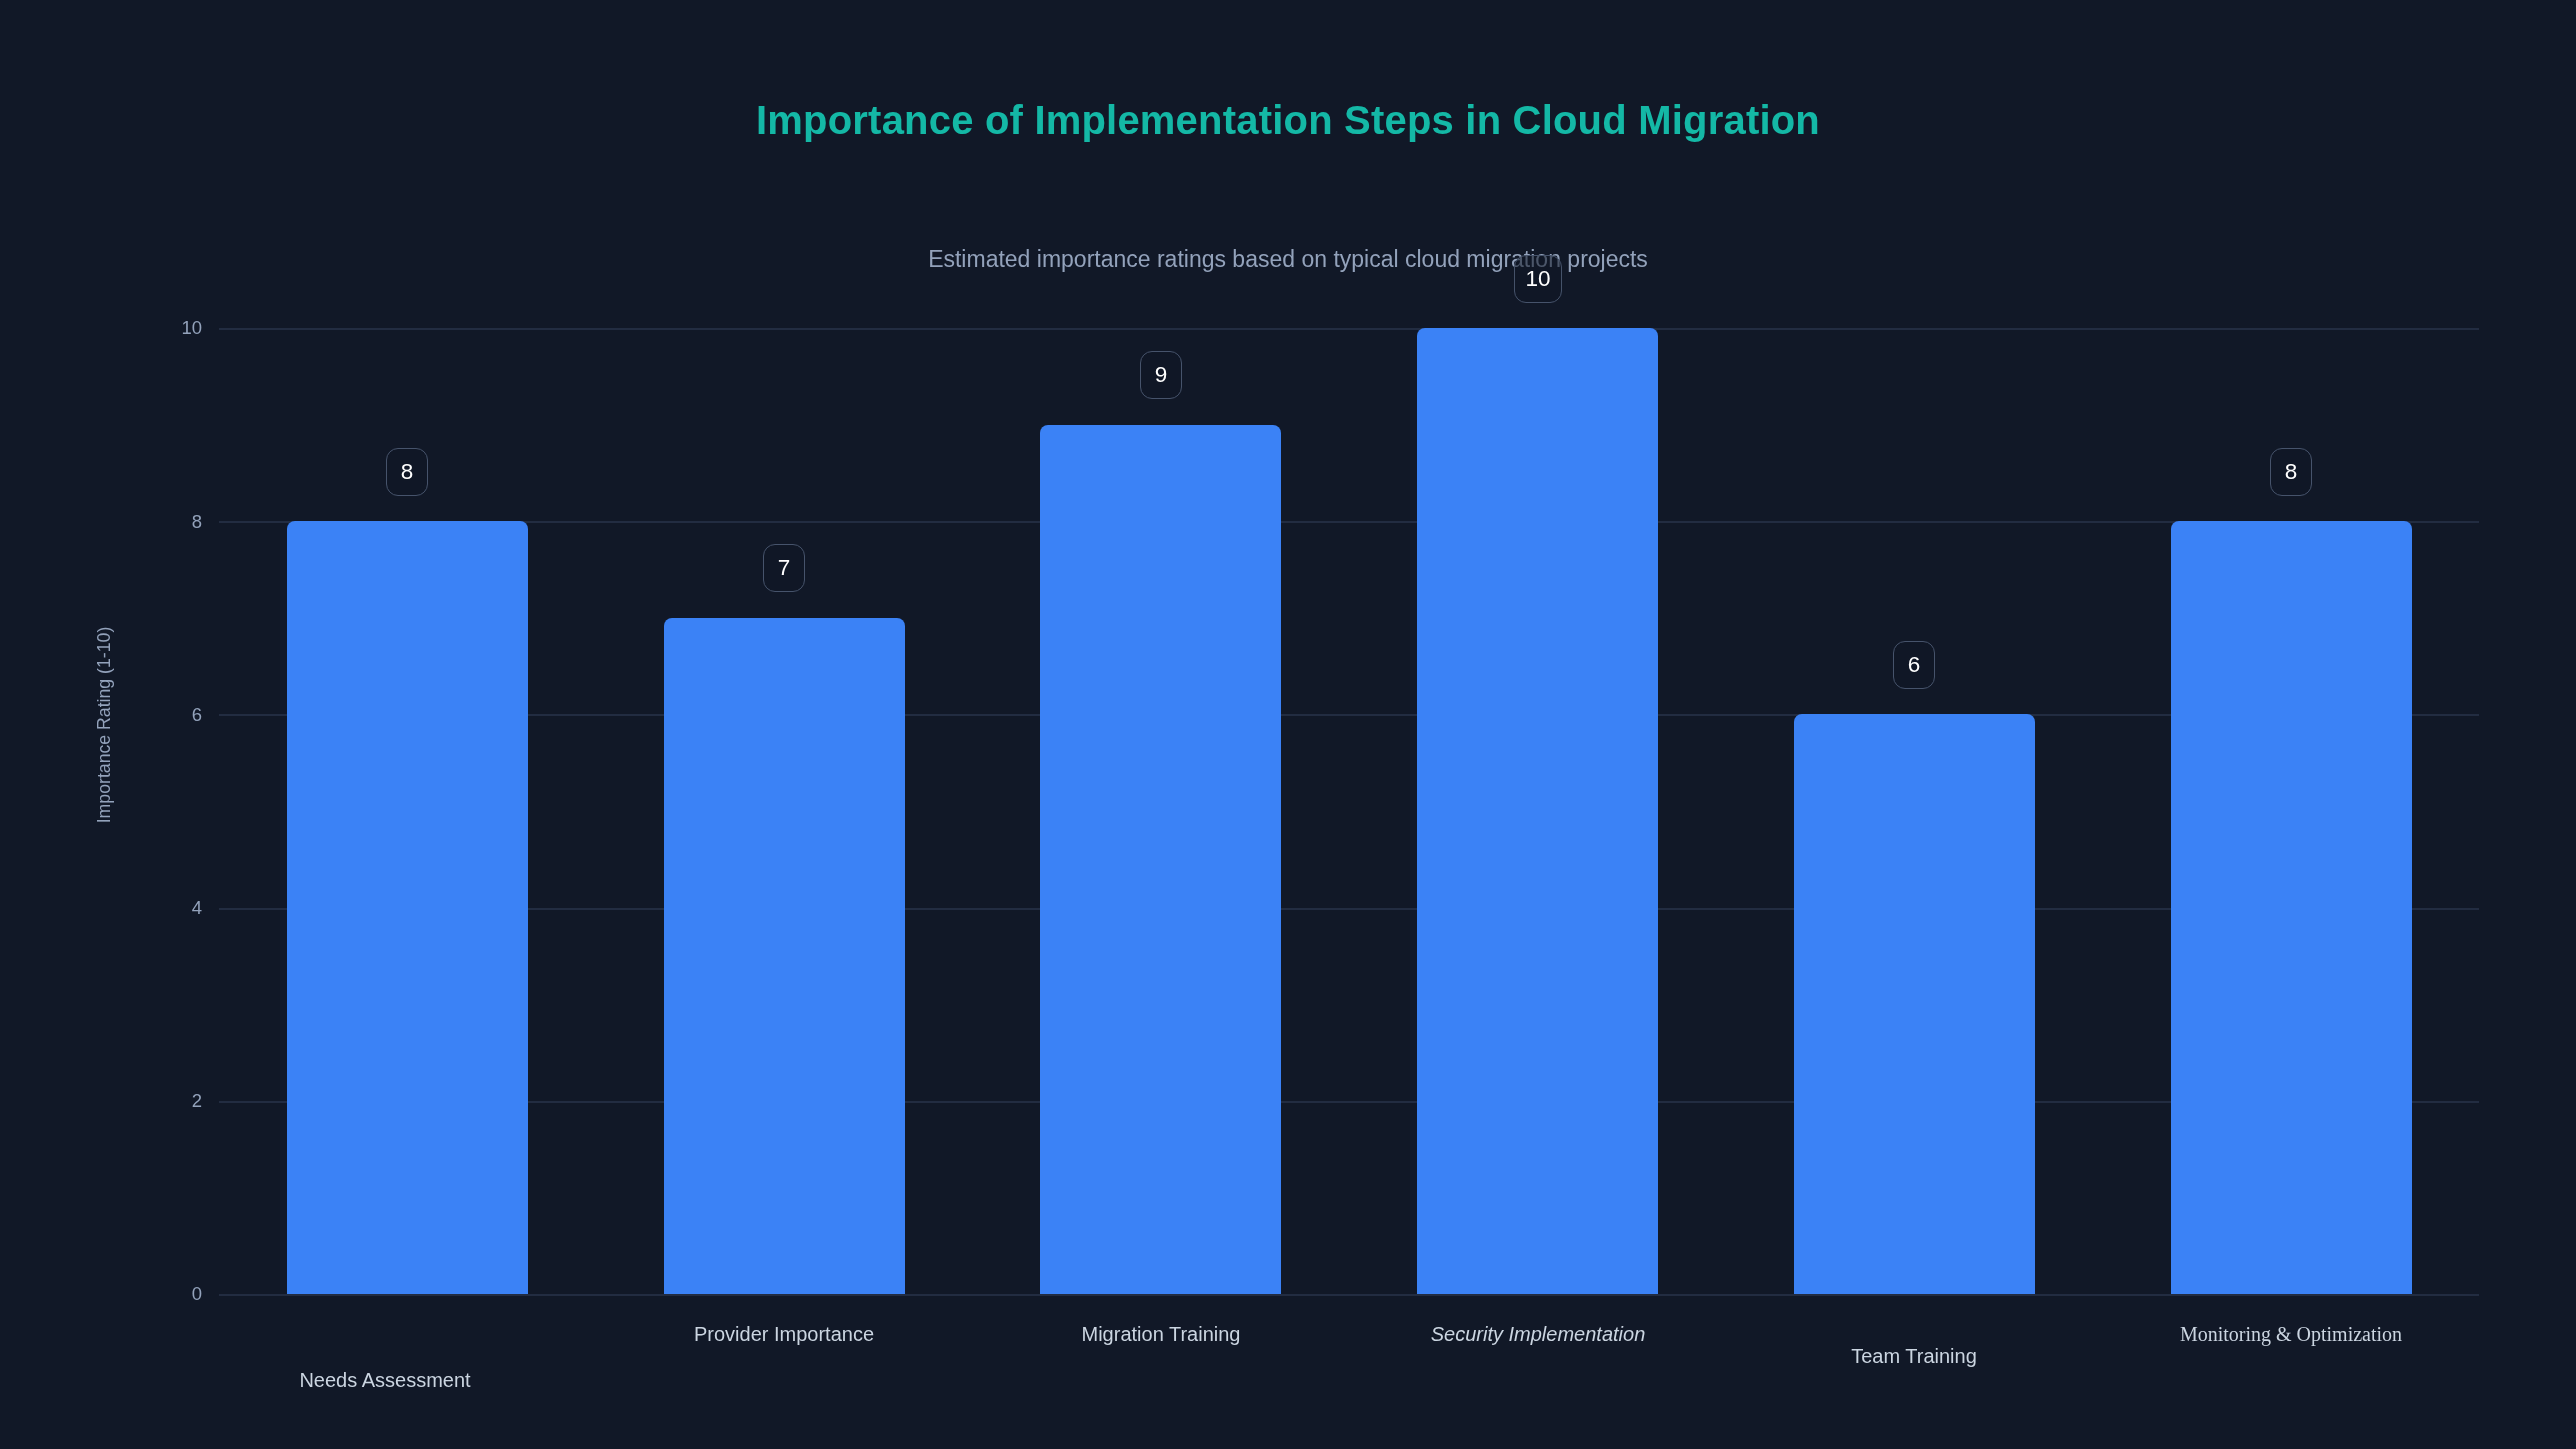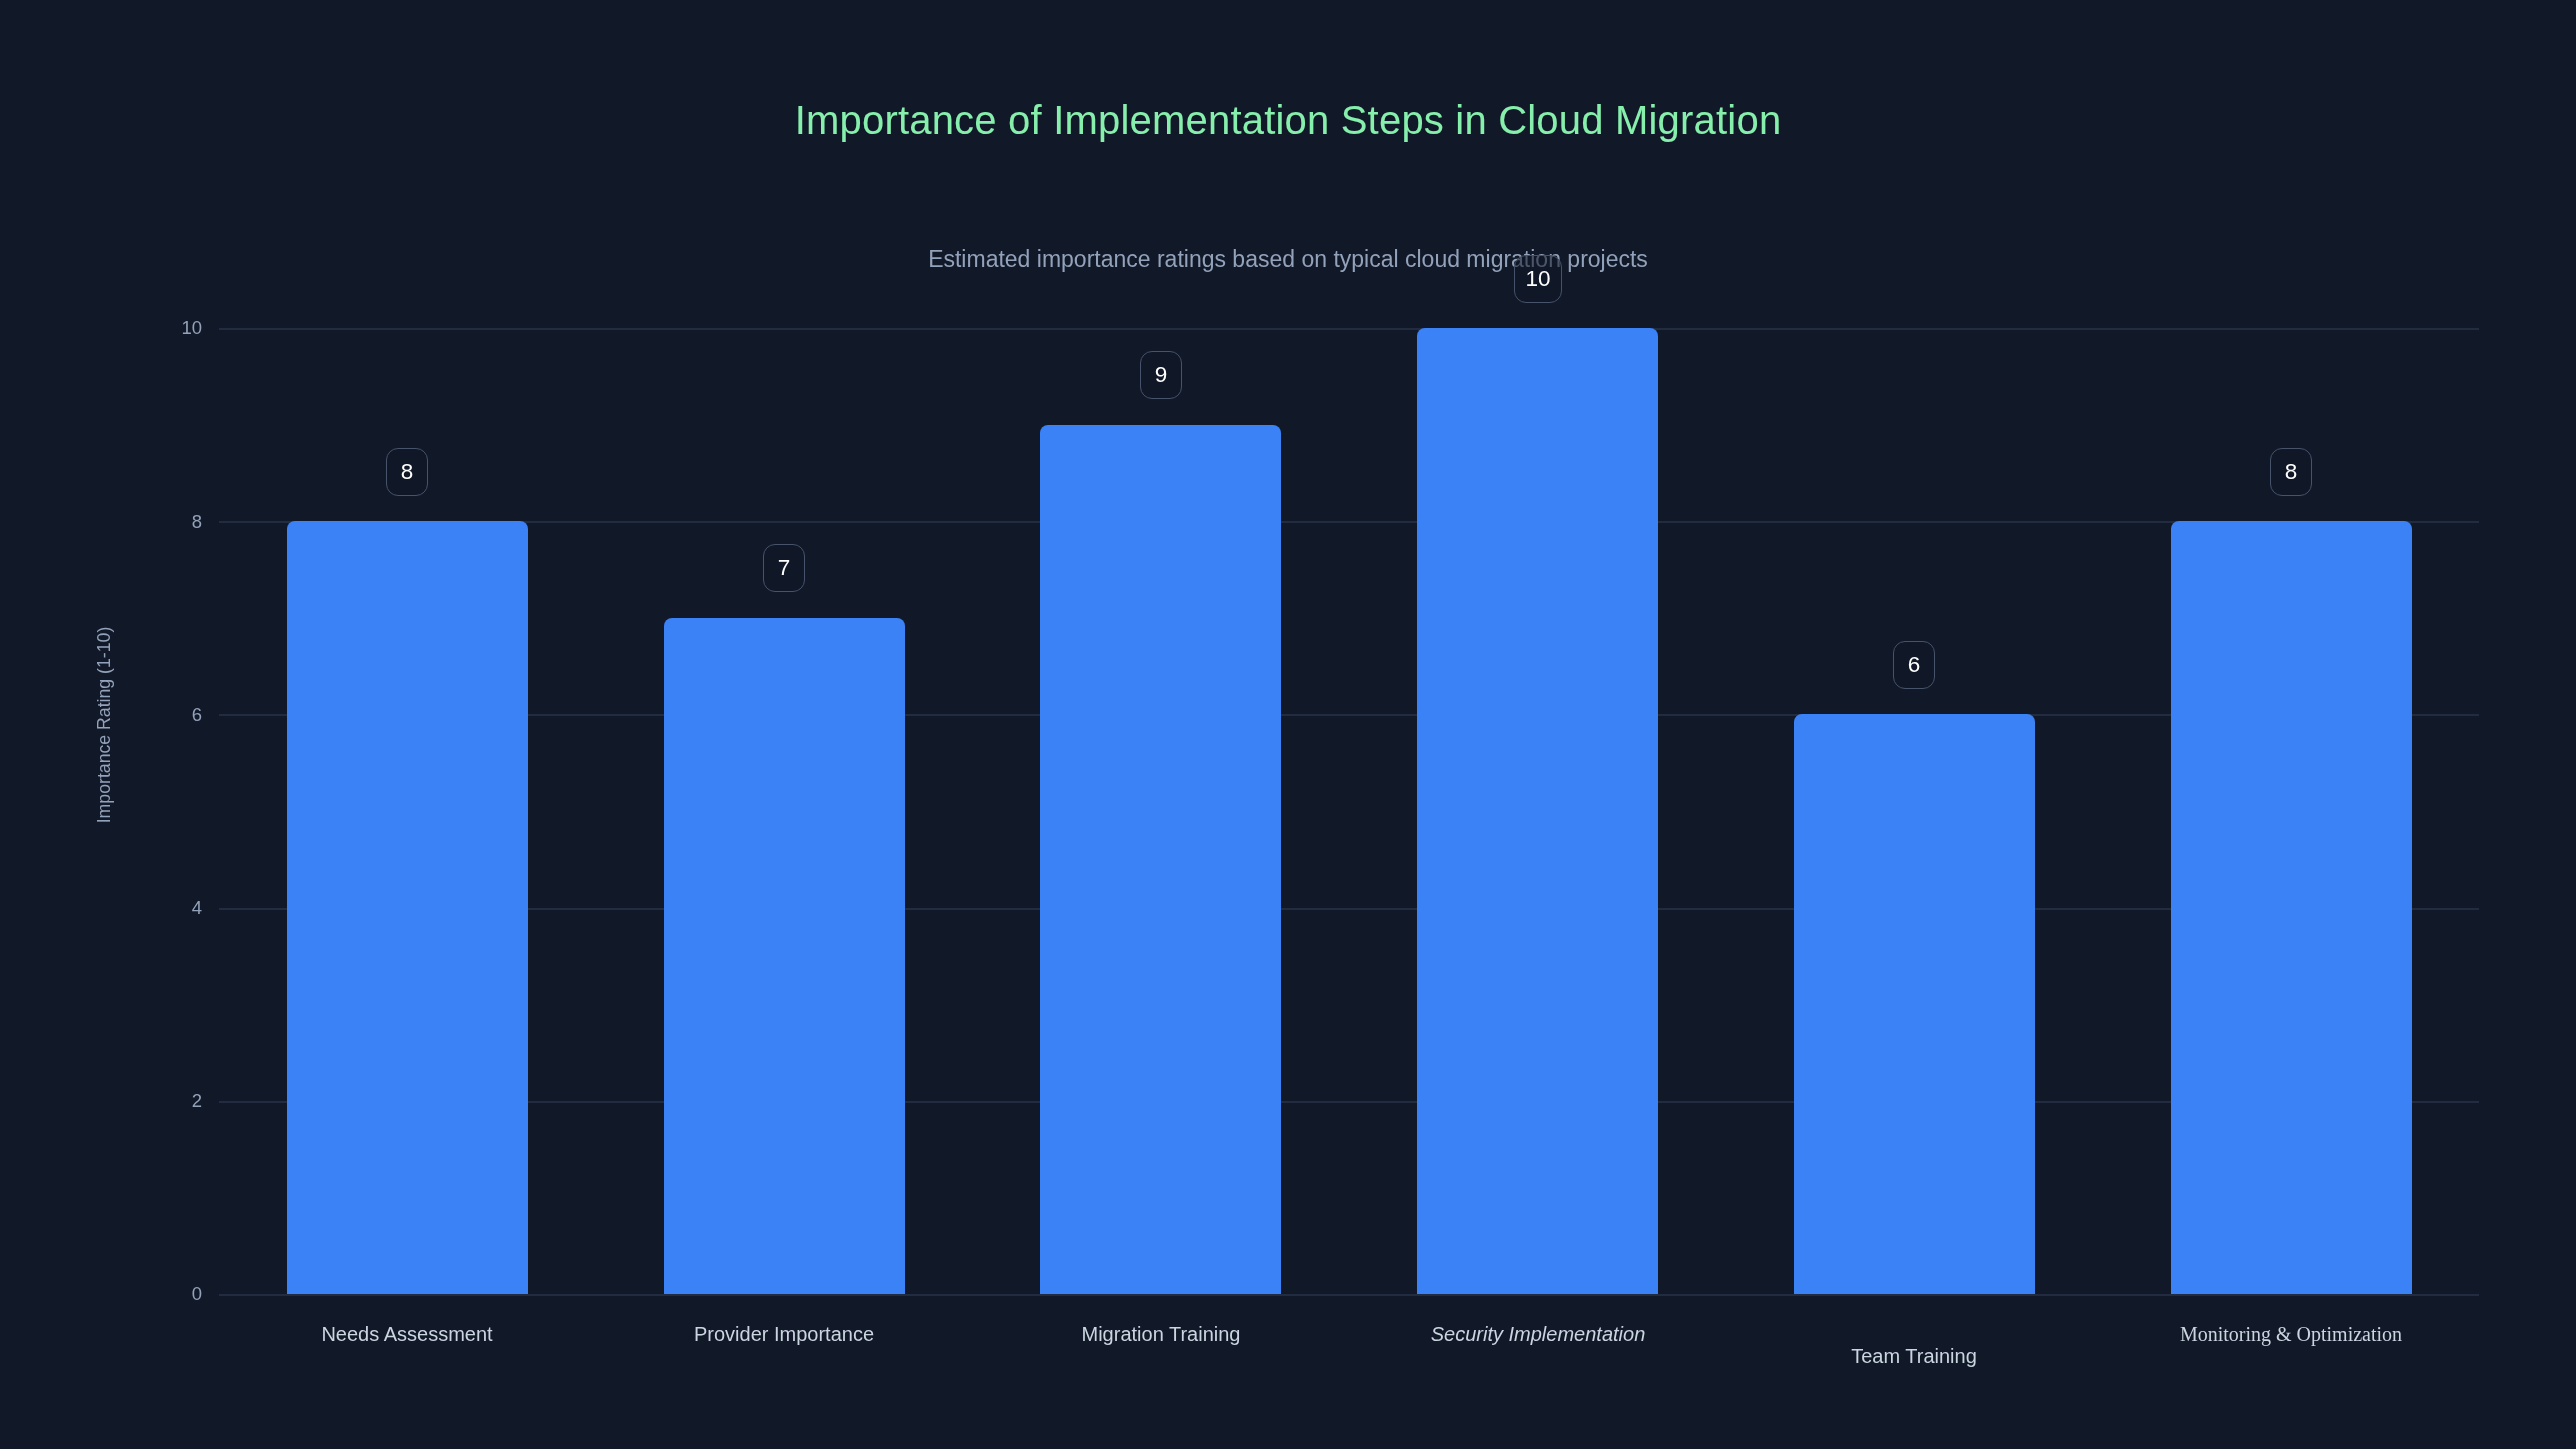--- a/index.html
+++ b/index.html
@@ -21,23 +21,23 @@
     background: #111827;
   }
 
   
   #chart-title {
     position: absolute;
     left: 0;
     right: 0;
     top: 98px;
     text-align: center;
-    color: #86efac;
+    color: #14b8a6;
     font-size: 40px;
-    font-weight: 400;
+    font-weight: 700;
     letter-spacing: 0.2px;
     white-space: nowrap;
   }
   #chart-subtitle {
     position: absolute;
     left: 0;
     right: 0;
     top: 246px;
     text-align: center;
     color: #93a2bb;
@@ -165,21 +165,21 @@
   <div id="value-badges">
       <div class="value-badge" style="left: 407px; top: 472px;">8</div>
       <div class="value-badge" style="left: 784px; top: 568px;">7</div>
       <div class="value-badge" style="left: 1161px; top: 375px;">9</div>
       <div class="value-badge" style="left: 1538px; top: 279px;">10</div>
       <div class="value-badge" style="left: 1914px; top: 665px;">6</div>
       <div class="value-badge" style="left: 2291px; top: 472px;">8</div>
     </div>
 
   <div id="x-tick-labels">
-      <div class="x-tick-label" style="left: 407px;">Needs Assessment</div>
+      <div class="x-tick-label" style="left: 385px; margin-top: 46px;">Needs Assessment</div>
       <div class="x-tick-label" style="left: 784px;">Provider Importance</div>
       <div class="x-tick-label" style="left: 1161px;">Migration Training</div>
       <div class="x-tick-label" style="left: 1538px; font-style: italic;">Security Implementation</div>
       <div class="x-tick-label" style="left: 1914px; margin-top: 22px;">Team Training</div>
       <div class="x-tick-label" style="left: 2291px; font-family: Liberation Serif, serif;">Monitoring &amp; Optimization</div>
     </div>
 
 </div>
 
 

